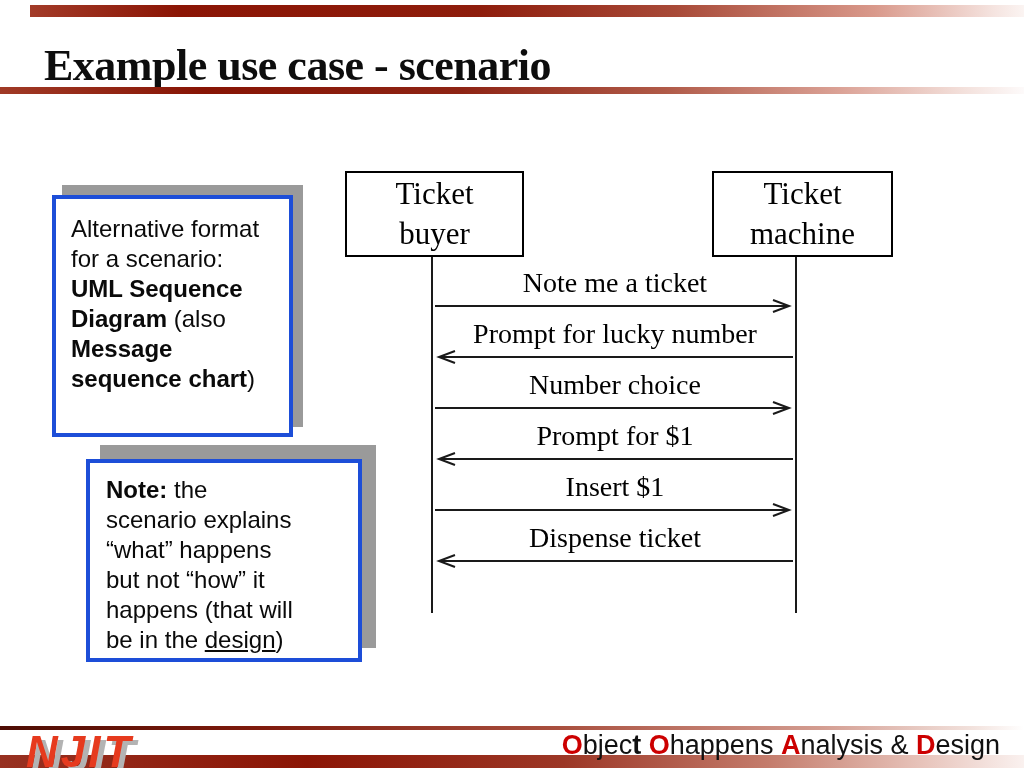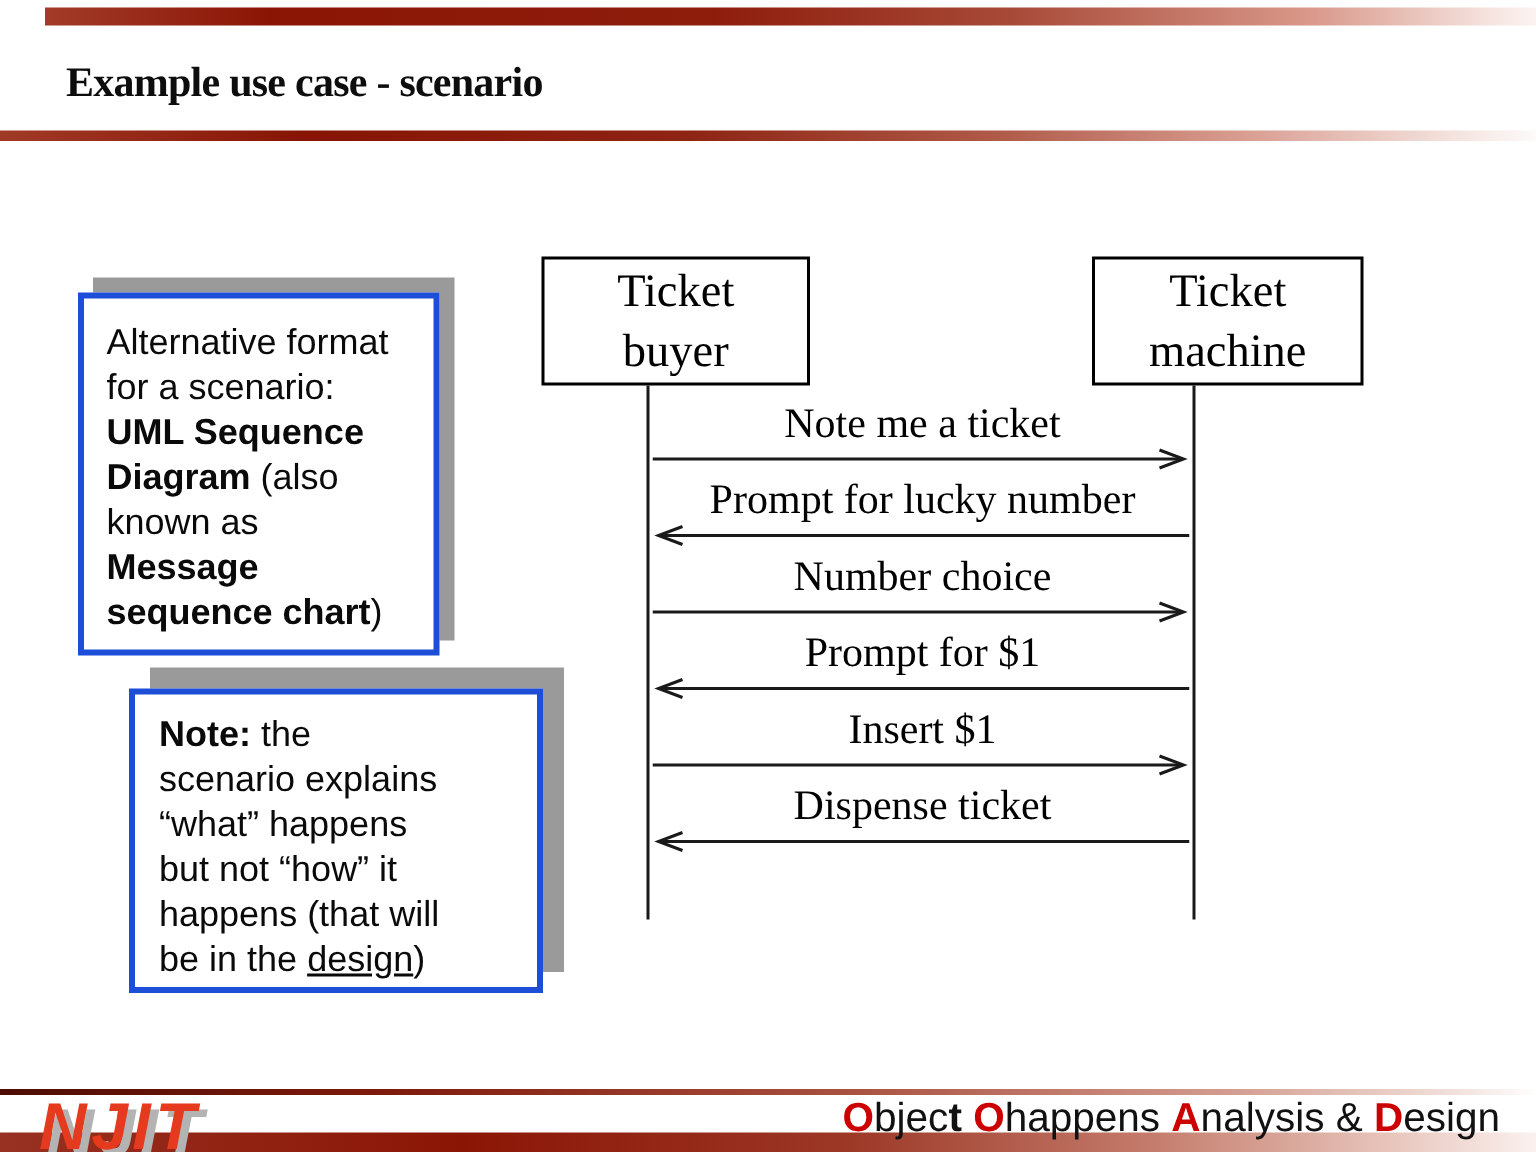--- a/index.html
+++ b/index.html
@@ -8,40 +8,40 @@
     overflow:hidden;font-family:"Liberation Sans",sans-serif;color:#000;
   }
   
   .top-bar{
     position:absolute;left:30px;right:0;top:5px;height:12px;
     background:linear-gradient(90deg,#a23b28 0%,#8b1505 15%,#8e1d0c 45%,#a84a38 65%,#d9998b 85%,#f5e4e0 97%,#fbf4f2 100%);
   }
   .title{
     position:absolute;left:44px;top:40px;width:940px;
     font-family:"Liberation Serif",serif;font-weight:bold;
-    font-size:28px;letter-spacing:-0.5px;color:#0d0d0d;white-space:nowrap;
+    font-size:44px;letter-spacing:-0.5px;color:#0d0d0d;white-space:nowrap;
   }
   .title-rule{
     position:absolute;left:0;right:0;top:87px;height:7px;
     background:linear-gradient(90deg,#a03a26 0%,#871404 20%,#8e2414 45%,#b05a48 65%,#dba296 82%,#f3e0db 94%,#fdfafa 100%);
   }
   
   .note-box{
     position:absolute;background:#ffffff;border:4px solid #1d4ed8;
     font-size:24px;line-height:30px;color:#0a0a0a;
   }
   .note-box .b{font-weight:bold;}
   .note-box .u{text-decoration:underline;}
   .box1{left:52px;top:195px;width:241px;height:242px;box-shadow:10px -10px 0 0 #9a9a9a;padding:15px 10px 0 15px;box-sizing:border-box;}
   .box2{left:86px;top:459px;width:276px;height:203px;box-shadow:14px -14px 0 0 #9a9a9a;padding:12px 10px 0 16px;box-sizing:border-box;}
   
   .actor-box{
     position:absolute;background:#fff;border:2px solid #000;box-sizing:border-box;
     font-family:"Liberation Serif",serif;font-size:31px;line-height:40px;
-    text-align:center;display:flex;align-items:center;justify-content:center;margin-left:16px;
+    text-align:center;display:flex;align-items:center;justify-content:center;
   }
   .actor-buyer{left:345px;top:171px;width:179px;height:86px;}
   .actor-machine{left:712px;top:171px;width:181px;height:86px;}
   .actor-box span{display:block;width:120px;}
   .lifeline{position:absolute;width:2px;background:#1a1a1a;top:257px;height:356px;}
   .lifeline-buyer{left:431px;}
   .lifeline-machine{left:795px;}
   .msg-label{
     position:absolute;left:433px;width:364px;text-align:center;
     font-family:"Liberation Serif",serif;font-size:28px;line-height:30px;white-space:nowrap;
@@ -78,21 +78,20 @@
   <div class="top-bar"></div>
 
   <div class="title">Example use case - scenario</div>
   <div class="title-rule"></div>
 
   <div class="note-box box1">
     <div><span>Alternative format</span></div>
     <div><span>for a scenario:</span></div>
     <div><span class="b">UML Sequence</span></div>
     <div><span class="b">Diagram</span><span> (also</span></div>
-    <div><span>known as</span></div>
     <div><span class="b">Message</span></div>
     <div><span class="b">sequence chart</span><span>)</span></div>
   </div>
 
   <div class="note-box box2">
     <div><span class="b">Note:</span><span> the</span></div>
     <div><span>scenario explains</span></div>
     <div><span>“what” happens</span></div>
     <div><span>but not “how” it</span></div>
     <div><span>happens (that will</span></div>

